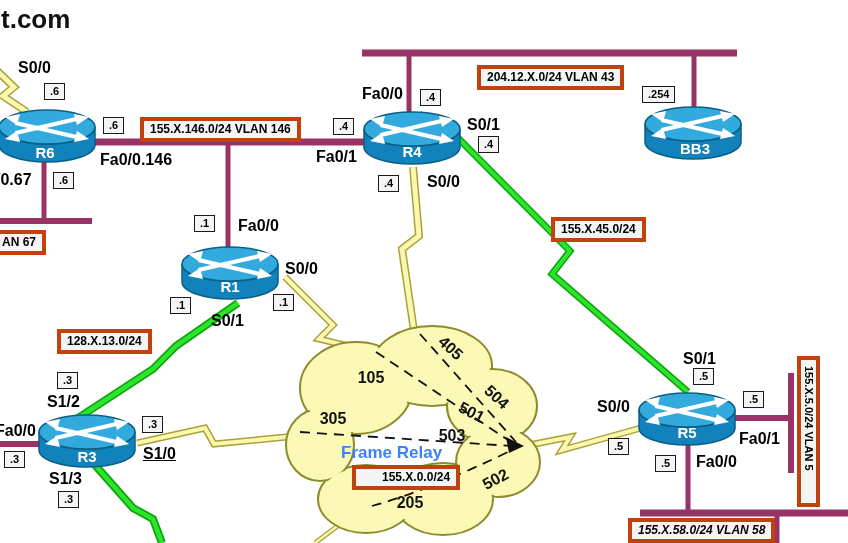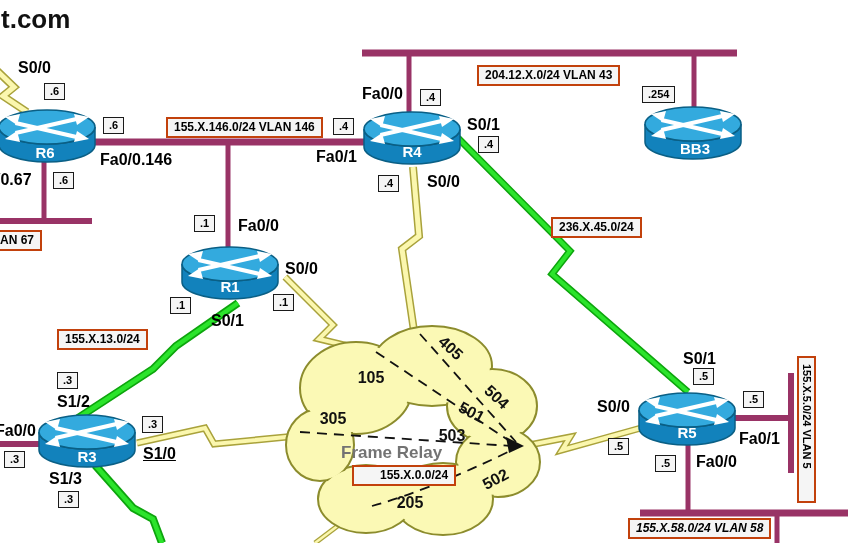--- a/index.html
+++ b/index.html
@@ -4,23 +4,23 @@
 <style>
   html,body{margin:0;padding:0;background:#fff;}
   .stage{position:relative;width:848px;height:543px;overflow:hidden;background:#fff;
          font-family:"Liberation Sans",sans-serif;}
   .stage svg{position:absolute;left:0;top:0;}
   .wm{position:absolute;font:bold 26px "Liberation Sans",sans-serif;color:#111;white-space:nowrap;}
   .if{position:absolute;font:bold 16px "Liberation Sans",sans-serif;color:#000;white-space:nowrap;}
   .oct{position:absolute;font:bold 11px "Liberation Sans",sans-serif;color:#000;background:#f5f5f5;
        border:1px solid #1a1a1a;padding:1px 5px;line-height:13px;white-space:nowrap;}
   .net{position:absolute;font:bold 12px "Liberation Sans",sans-serif;color:#000;background:#f5f5f5;
-       border:2px solid #c2410c;padding:1px 6px;line-height:15px;white-space:nowrap;}
+       border:4px solid #c2410c;padding:1px 6px;line-height:15px;white-space:nowrap;}
   .vert{writing-mode:vertical-rl;padding:6px 1px;line-height:13px;}
-  .frtitle{position:absolute;font:bold 17px "Liberation Sans",sans-serif;color:#737373;white-space:nowrap;}
+  .frtitle{position:absolute;font:bold 17px "Liberation Sans",sans-serif;color:#3b82f6;white-space:nowrap;}
   .svgtxt{font:bold 16px "Liberation Sans",sans-serif;fill:#111;}
   .rlabel{font:bold 15px "Liberation Sans",sans-serif;fill:#fff;}
 </style>
 </head>
 <body>
 
 <div class="stage">
 
 <svg width="848" height="543" viewBox="0 0 848 543">
   <defs>
@@ -159,21 +159,21 @@
 <div class="if" style="left:18px;top:59px;">S0/0</div>
 <div class="if" style="left:100px;top:151px;">Fa0/0.146</div>
 <div class="if" style="left:-4px;top:171px;">/0.67</div>
 <div class="if" style="left:238px;top:217px;">Fa0/0</div>
 <div class="if" style="left:285px;top:260px;">S0/0</div>
 <div class="if" style="left:211px;top:312px;">S0/1</div>
 <div class="if" style="left:362px;top:85px;">Fa0/0</div>
 <div class="if" style="left:316px;top:148px;">Fa0/1</div>
 <div class="if" style="left:467px;top:116px;">S0/1</div>
 <div class="if" style="left:427px;top:173px;">S0/0</div>
-<div class="if" style="left:47px;top:393px;margin-left:10px;">S1/2</div>
+<div class="if" style="left:47px;top:393px;">S1/2</div>
 <div class="if" style="left:-5px;top:422px;">Fa0/0</div>
 <div class="if" style="left:143px;top:445px;text-decoration:underline;">S1/0</div>
 <div class="if" style="left:49px;top:470px;text-align:right;">S1/3</div>
 <div class="if" style="left:683px;top:350px;">S0/1</div>
 <div class="if" style="left:597px;top:398px;">S0/0</div>
 <div class="if" style="left:739px;top:430px;">Fa0/1</div>
 <div class="if" style="left:696px;top:453px;">Fa0/0</div>
 
 <div class="oct" style="left:44px;top:83px;">.6</div>
 <div class="oct" style="left:103px;top:117px;">.6</div>
@@ -188,24 +188,24 @@
 <div class="oct" style="left:170px;top:297px;">.1</div>
 <div class="oct" style="left:57px;top:372px;">.3</div>
 <div class="oct" style="left:4px;top:451px;">.3</div>
 <div class="oct" style="left:142px;top:416px;">.3</div>
 <div class="oct" style="left:58px;top:491px;">.3</div>
 <div class="oct" style="left:693px;top:368px;">.5</div>
 <div class="oct" style="left:608px;top:438px;">.5</div>
 <div class="oct" style="left:743px;top:391px;">.5</div>
 <div class="oct" style="left:655px;top:455px;">.5</div>
 
-<div class="net" style="left:166px;top:117px;">155.X.146.0/24 VLAN 146</div>
+<div class="net" style="left:140px;top:117px;">155.X.146.0/24 VLAN 146</div>
 <div class="net" style="left:477px;top:65px;">204.12.X.0/24 VLAN 43</div>
-<div class="net" style="left:551px;top:217px;">236.X.45.0/24</div>
-<div class="net" style="left:57px;top:329px;">155.X.13.0/24</div>
+<div class="net" style="left:551px;top:217px;">155.X.45.0/24</div>
+<div class="net" style="left:57px;top:329px;">128.X.13.0/24</div>
 <div class="net" style="left:628px;top:518px;font-style:italic;">155.X.58.0/24 VLAN 58</div>
 <div class="net" style="left:-8px;top:230px;">AN 67</div>
 <div class="net vert" style="left:797px;top:356px;height:131px;font-size:11px;">155.X.5.0/24 VLAN 5</div>
 <div class="net" style="left:352px;top:465px;padding-left:26px;">155.X.0.0/24</div>
 
 <div class="frtitle" style="left:341px;top:443px;">Frame Relay</div>
 
 </div>
 
 </body></html>

